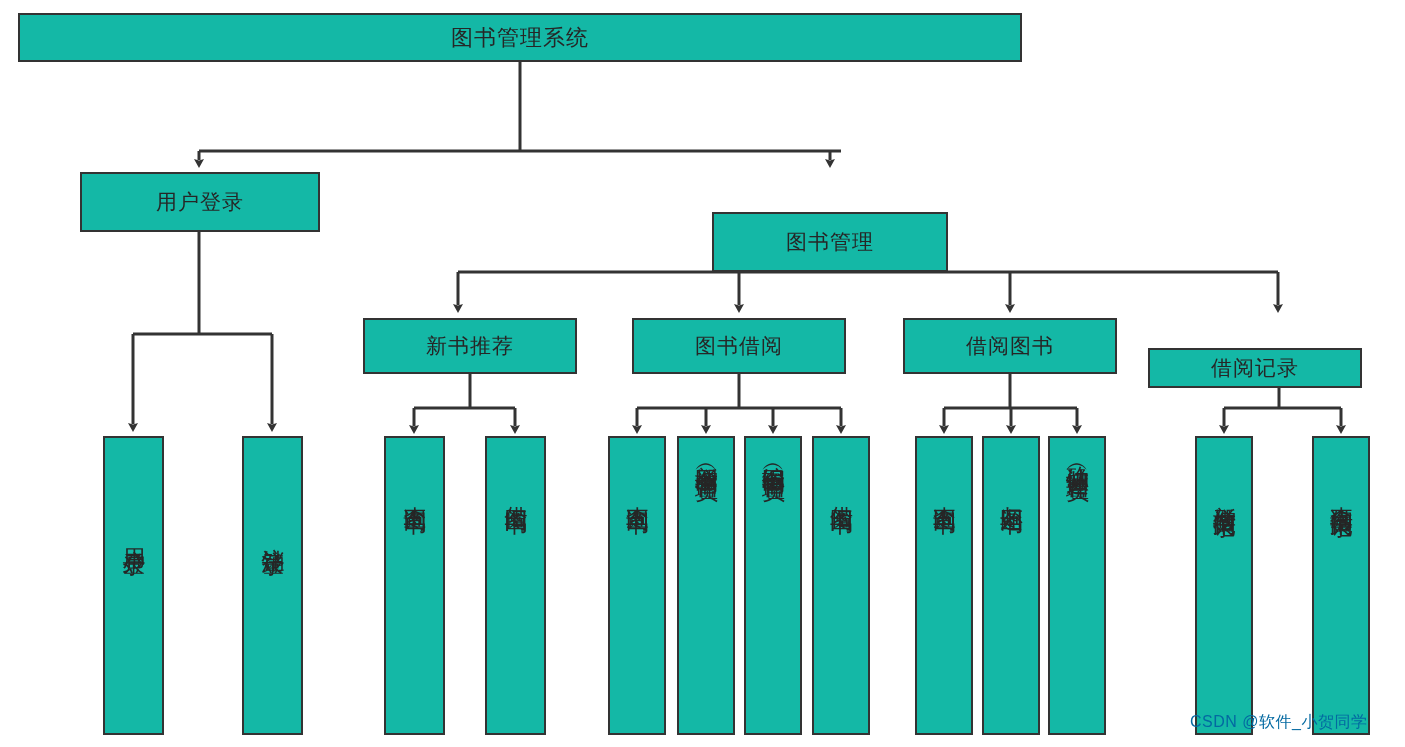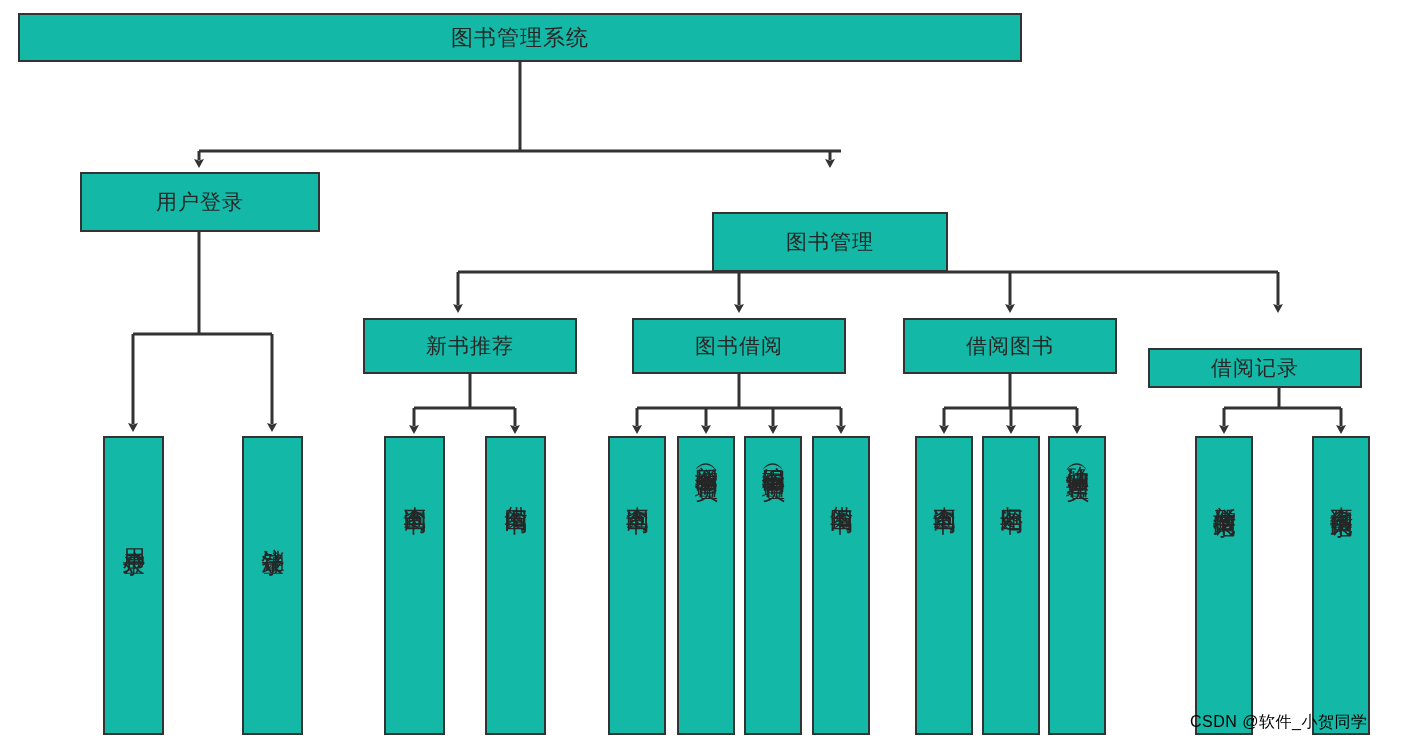--- a/index.html
+++ b/index.html
@@ -24,21 +24,21 @@
   .node.leaf{align-items:flex-start;justify-content:center;padding-top:10px;}
   .node.leaf .label{
     writing-mode:vertical-rl;text-orientation:upright;
     font-size:23px;line-height:1.12;letter-spacing:2px;
     white-space:nowrap;
   }
   .node.leaf.shift .label{padding-top:82px;}
   .node.leaf.shift2 .label{padding-top:40px;}
   #watermark{
     position:absolute;left:1190px;top:712px;
-    font-size:16px;color:#000000;letter-spacing:.5px;
+    font-size:16px;color:#0369a1;letter-spacing:.5px;
     white-space:nowrap;pointer-events:none;
   }
 </style>
 </head>
 <body>
 
 <div id="diagram-root">
 
   <svg id="edges" viewBox="0 0 1405 747" xmlns="http://www.w3.org/2000/svg">
     <defs>

